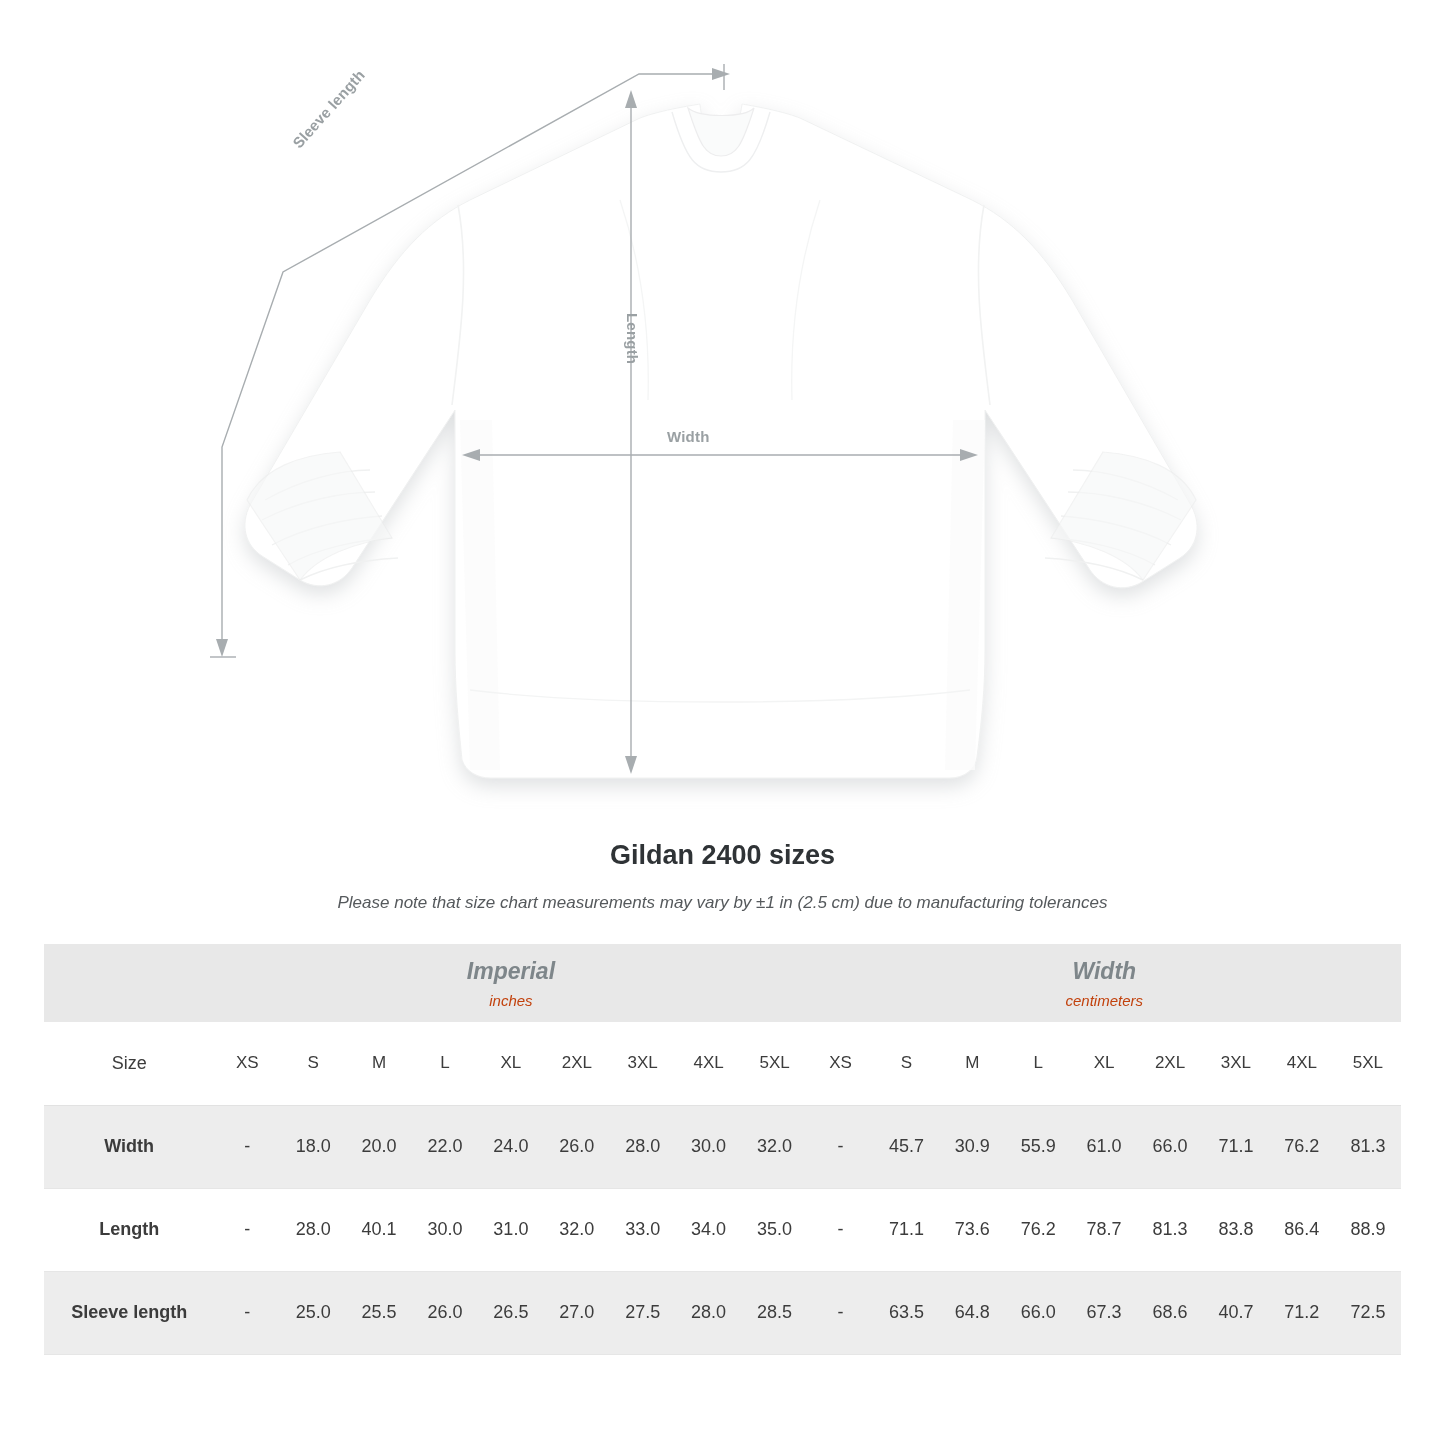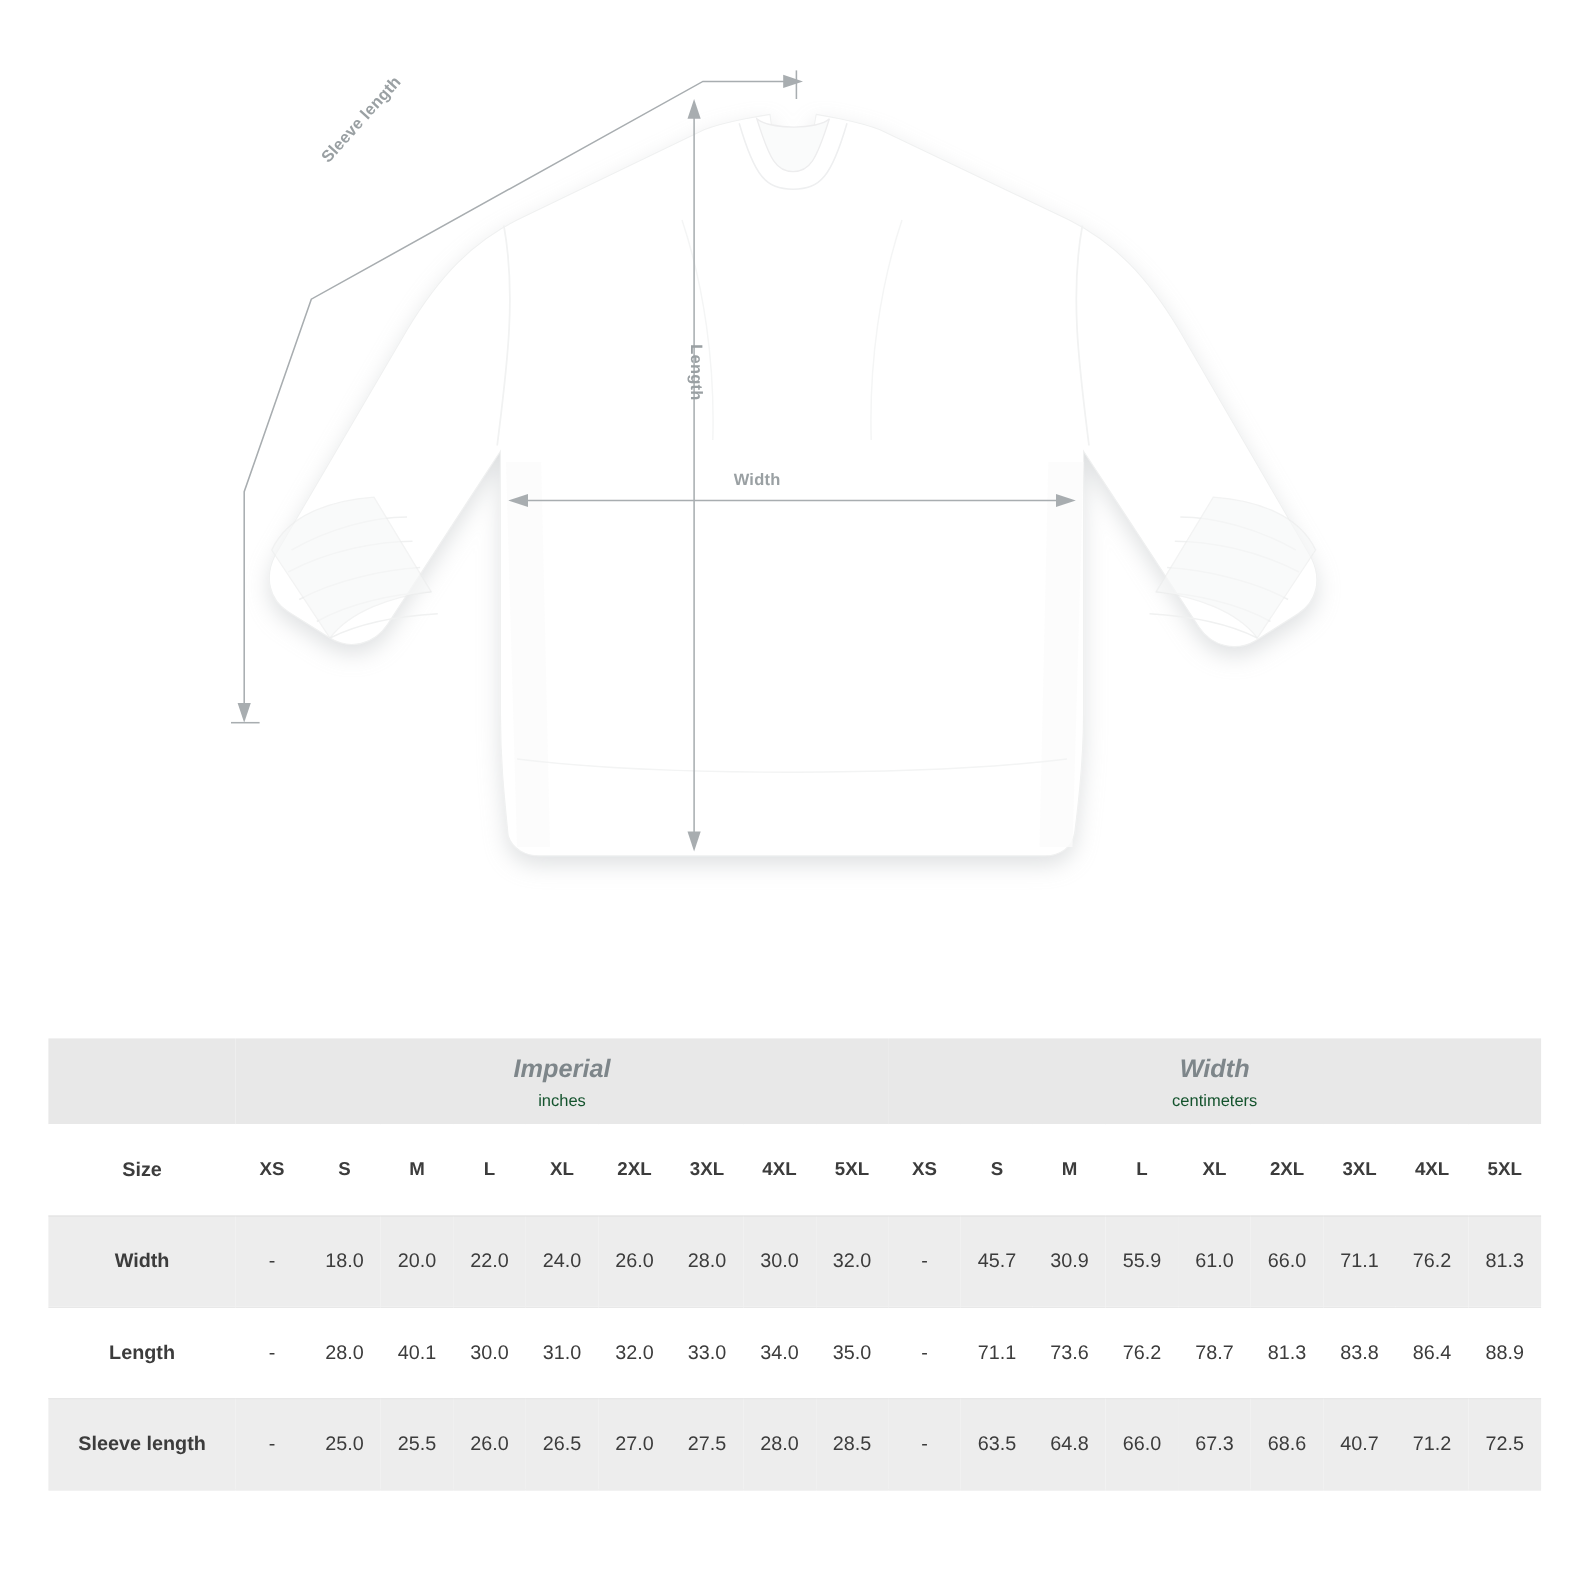--- a/index.html
+++ b/index.html
@@ -49,28 +49,28 @@
   .table-wrap { position:absolute; left:44px; top:944px; width:1357px; }
   table { border-collapse: collapse; width:100%; table-layout: fixed; }
   thead th.group {
     background:#e8e8e8;
     height: 78px;
     vertical-align: middle;
     text-align:center;
     font-weight: normal;
   }
   .group-name { font-size: 23px; font-style: italic; font-weight: bold; color:#7e868a; }
-  .group-unit { font-size: 15px; color:#14532d; margin-top:7px; }
+  .group-unit { font-size: 15px; font-style: italic; color:#c2410c; margin-top:7px; }
 
   tbody td, thead.sizes th { text-align:center; }
   thead.sizes th {
     background:#fff;
     height: 83px;
     font-size: 17px;
-    font-weight: bold;
+    font-weight: normal;
     color:#3c3c3c;
     border-bottom: 1px solid #e2e2e2;
   }
   thead.sizes th.rowhead { font-size: 18px; }
 
   tbody tr { height: 83px; }
   tbody tr:nth-child(odd)  td { background:#ededed; }
   tbody tr:nth-child(even) td { background:#ffffff; }
   tbody td { font-size: 18px; color:#3c3c3c; border-bottom:1px solid #e6e6e6; }
   tbody td.rowhead { font-weight:bold; font-size:18px; }
@@ -172,20 +172,24 @@
         <line x1="724" y1="64" x2="724" y2="90"></line>
         <line x1="210" y1="657" x2="236" y2="657"></line>
       </g>
     </svg>
 
     <div class="dim-label" id="label-width">Width</div>
     <div class="dim-label" id="label-length">Length</div>
     <div class="dim-label" id="label-sleeve">Sleeve length</div>
   </div>
 
+  <div class="title-block">
+    <h1 class="chart-title">Gildan 2400 sizes</h1>
+    <div class="chart-note">Please note that size chart measurements may vary by ±1 in (2.5 cm) due to manufacturing tolerances</div>
+  </div>
 
   <div class="table-wrap">
     <table>
       <colgroup>
         <col class="first">
         <col class="cell">
           <col class="cell">
           <col class="cell">
           <col class="cell">
           <col class="cell">

